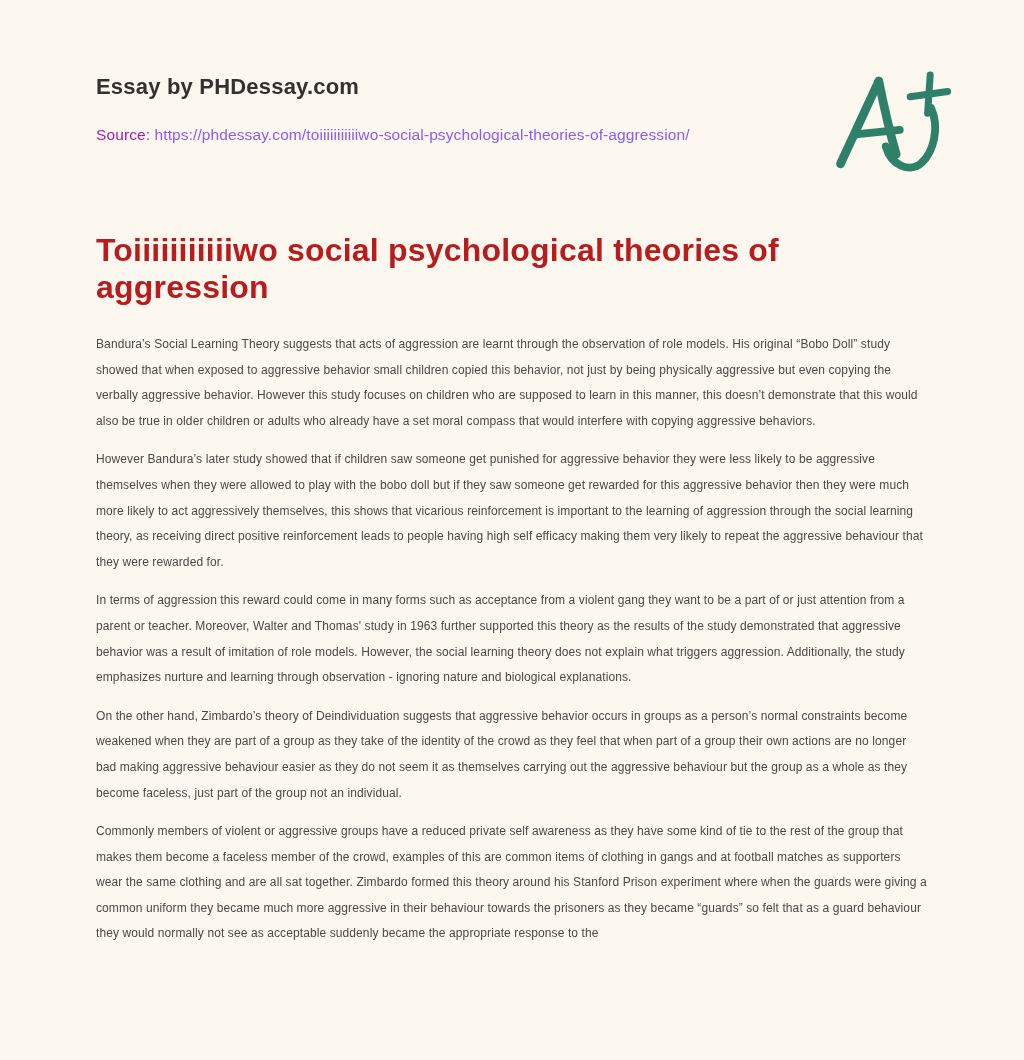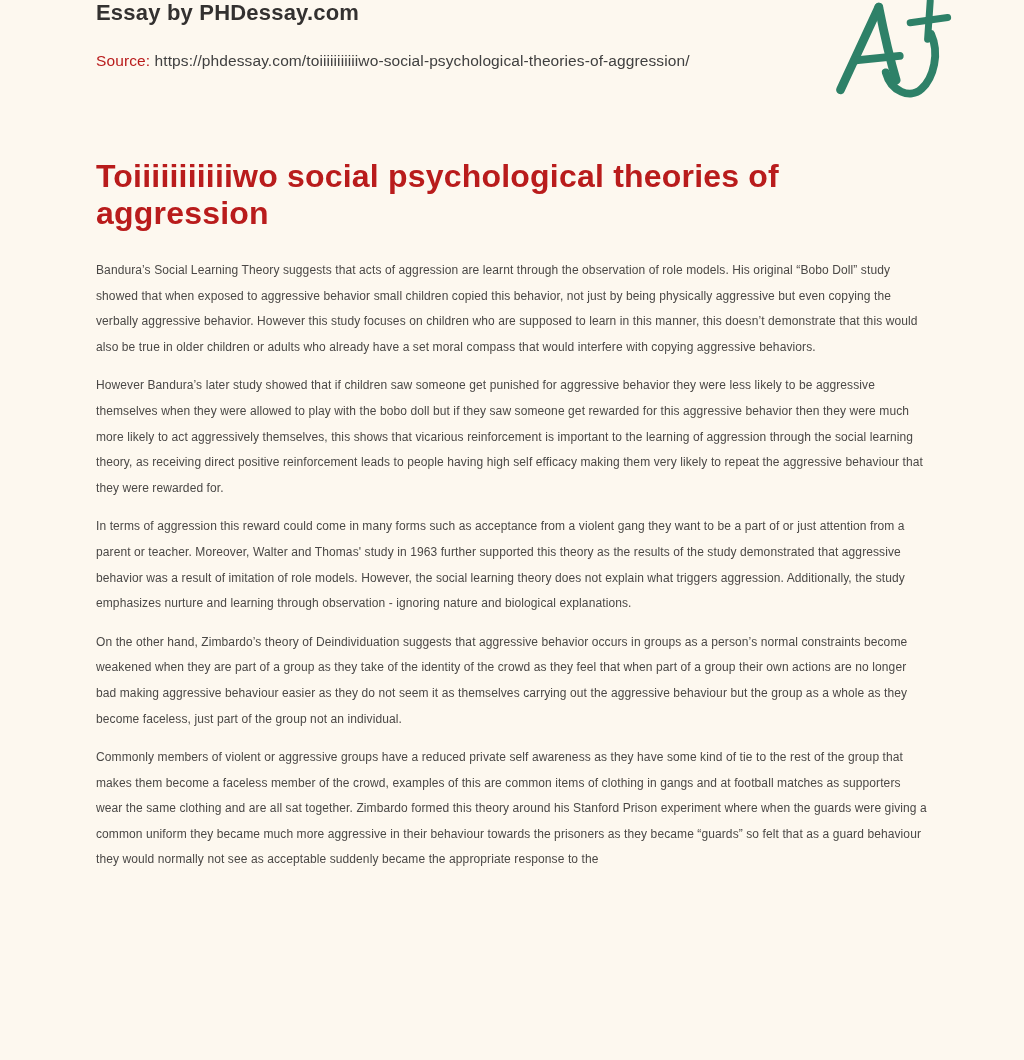--- a/index.html
+++ b/index.html
@@ -15,35 +15,36 @@
   .page {
     width: 1024px;
     height: 1060px;
     padding: 0 96px;
     overflow: hidden;
   }
   .header {
     display: flex;
     justify-content: space-between;
     align-items: flex-start;
+    padding-top: 74px;
   }
   .byline {
     font-size: 22px;
     font-weight: 700;
     color: #333130;
     letter-spacing: 0.2px;
   }
   .source-line {
     margin-top: 26px;
     font-size: 15.5px;
     letter-spacing: 0.1px;
   }
-  .source-label { color: #b91c1c; }
+  .source-label { color: #a21caf; }
   .source-link {
-    color: #404040;
+    color: #8b5cf6;
     text-decoration: none;
     font-weight: 500;
   }
   .logo {
     width: 122px;
     height: 108px;
     margin-top: -6px;
     margin-right: -24px;
     flex: 0 0 auto;
   }

